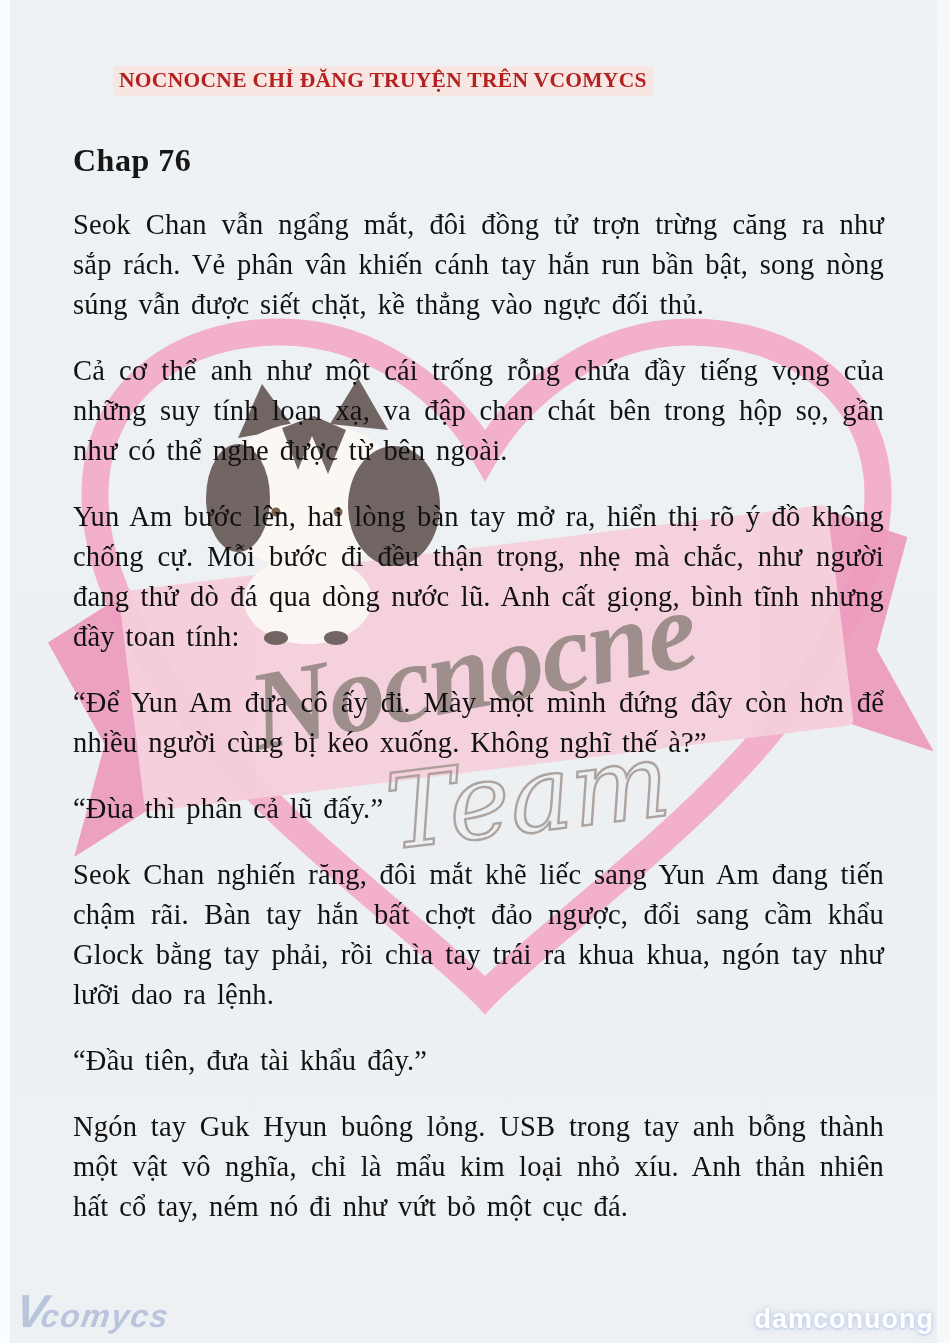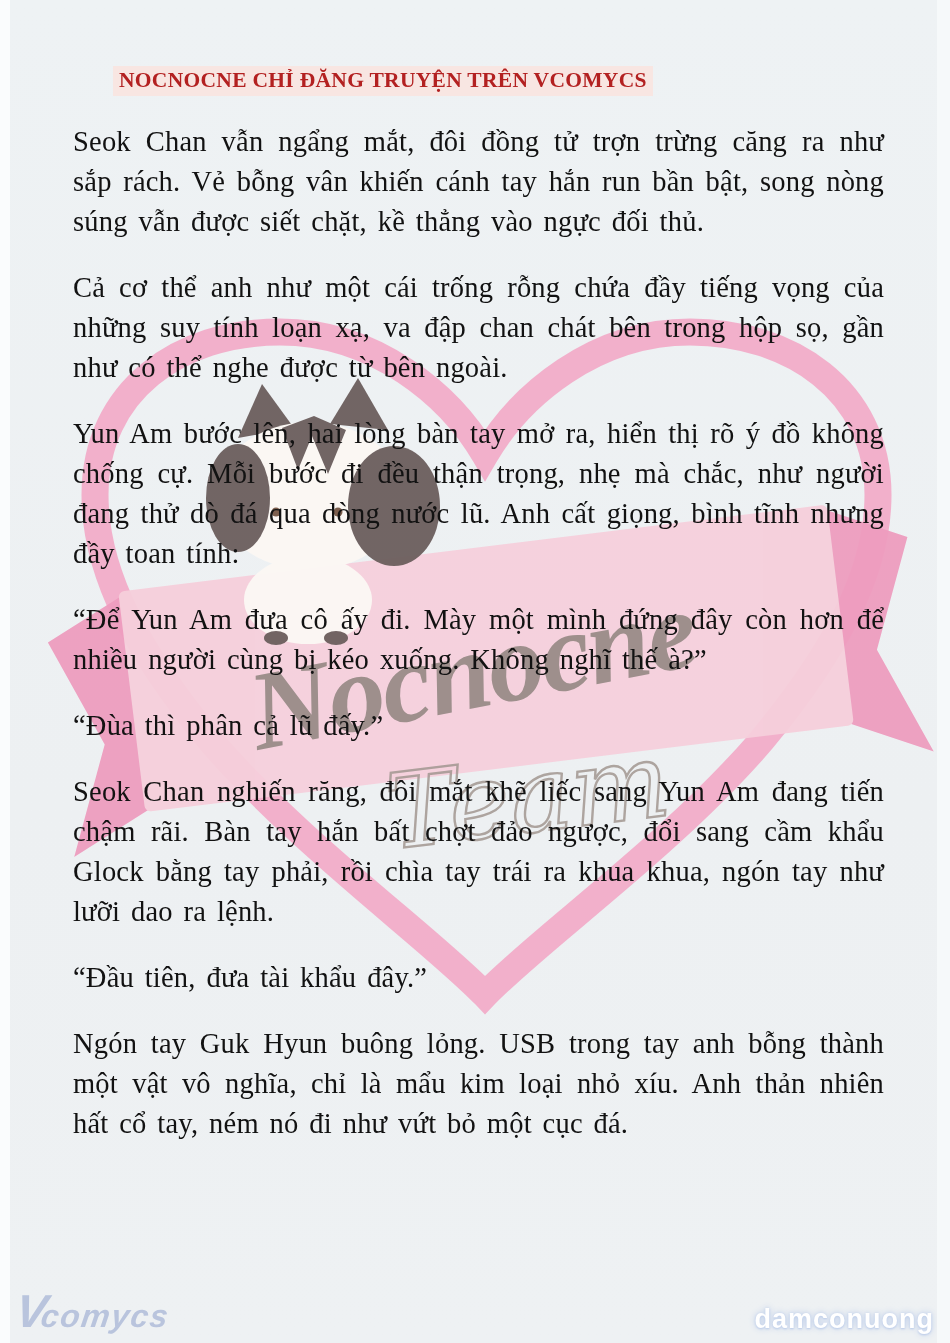--- a/index.html
+++ b/index.html
@@ -115,22 +115,23 @@
   </g>
 
   <text x="470" y="708" text-anchor="middle" transform="rotate(-11 470 660)" font-family="Liberation Serif, serif" font-style="italic" font-weight="bold" font-size="112" letter-spacing="-2" fill="#8f847f" opacity="0.85">Nocnocne</text>
 
   <text x="528" y="832" text-anchor="middle" transform="rotate(-7 528 795)" font-family="DejaVu Serif, serif" font-style="italic" font-size="104" fill="none" stroke="#a29791" stroke-width="2.4" opacity="0.85">Team</text>
 </svg>
 
 <div class="content">
   <span class="notice">NOCNOCNE CHỈ ĐĂNG TRUYỆN TRÊN VCOMYCS</span>
 
+  <div class="chap">Chap 76</div>
 
-  <p class="body-par">Seok Chan vẫn ngẩng mắt, đôi đồng tử trợn trừng căng ra như sắp rách. Vẻ bỗng vân khiến cánh tay hắn run bần bật, song nòng súng vẫn được siết chặt, kề thẳng vào ngực đối thủ.</p>
+  <p class="body-par">Seok Chan vẫn ngẩng mắt, đôi đồng tử trợn trừng căng ra như sắp rách. Vẻ phân vân khiến cánh tay hắn run bần bật, song nòng súng vẫn được siết chặt, kề thẳng vào ngực đối thủ.</p>
   <p class="body-par">Cả cơ thể anh như một cái trống rỗng chứa đầy tiếng vọng của những suy tính loạn xạ, va đập chan chát bên trong hộp sọ, gần như có thể nghe được từ bên ngoài.</p>
   <p class="body-par">Yun Am bước lên, hai lòng bàn tay mở ra, hiển thị rõ ý đồ không chống cự. Mỗi bước đi đều thận trọng, nhẹ mà chắc, như người đang thử dò đá qua dòng nước lũ. Anh cất giọng, bình tĩnh nhưng đầy toan tính:</p>
   <p class="body-par">“Để Yun Am đưa cô ấy đi. Mày một mình đứng đây còn hơn để nhiều người cùng bị kéo xuống. Không nghĩ thế à?”</p>
   <p class="body-par">“Đùa thì phân cả lũ đấy.”</p>
   <p class="body-par">Seok Chan nghiến răng, đôi mắt khẽ liếc sang Yun Am đang tiến chậm rãi. Bàn tay hắn bất chợt đảo ngược, đổi sang cầm khẩu Glock bằng tay phải, rồi chìa tay trái ra khua khua, ngón tay như lưỡi dao ra lệnh.</p>
   <p class="body-par">“Đầu tiên, đưa tài khẩu đây.”</p>
   <p class="body-par">Ngón tay Guk Hyun buông lỏng. USB trong tay anh bỗng thành một vật vô nghĩa, chỉ là mẩu kim loại nhỏ xíu. Anh thản nhiên hất cổ tay, ném nó đi như vứt bỏ một cục đá.</p>
 </div>
 
 <div class="vcomycs">

